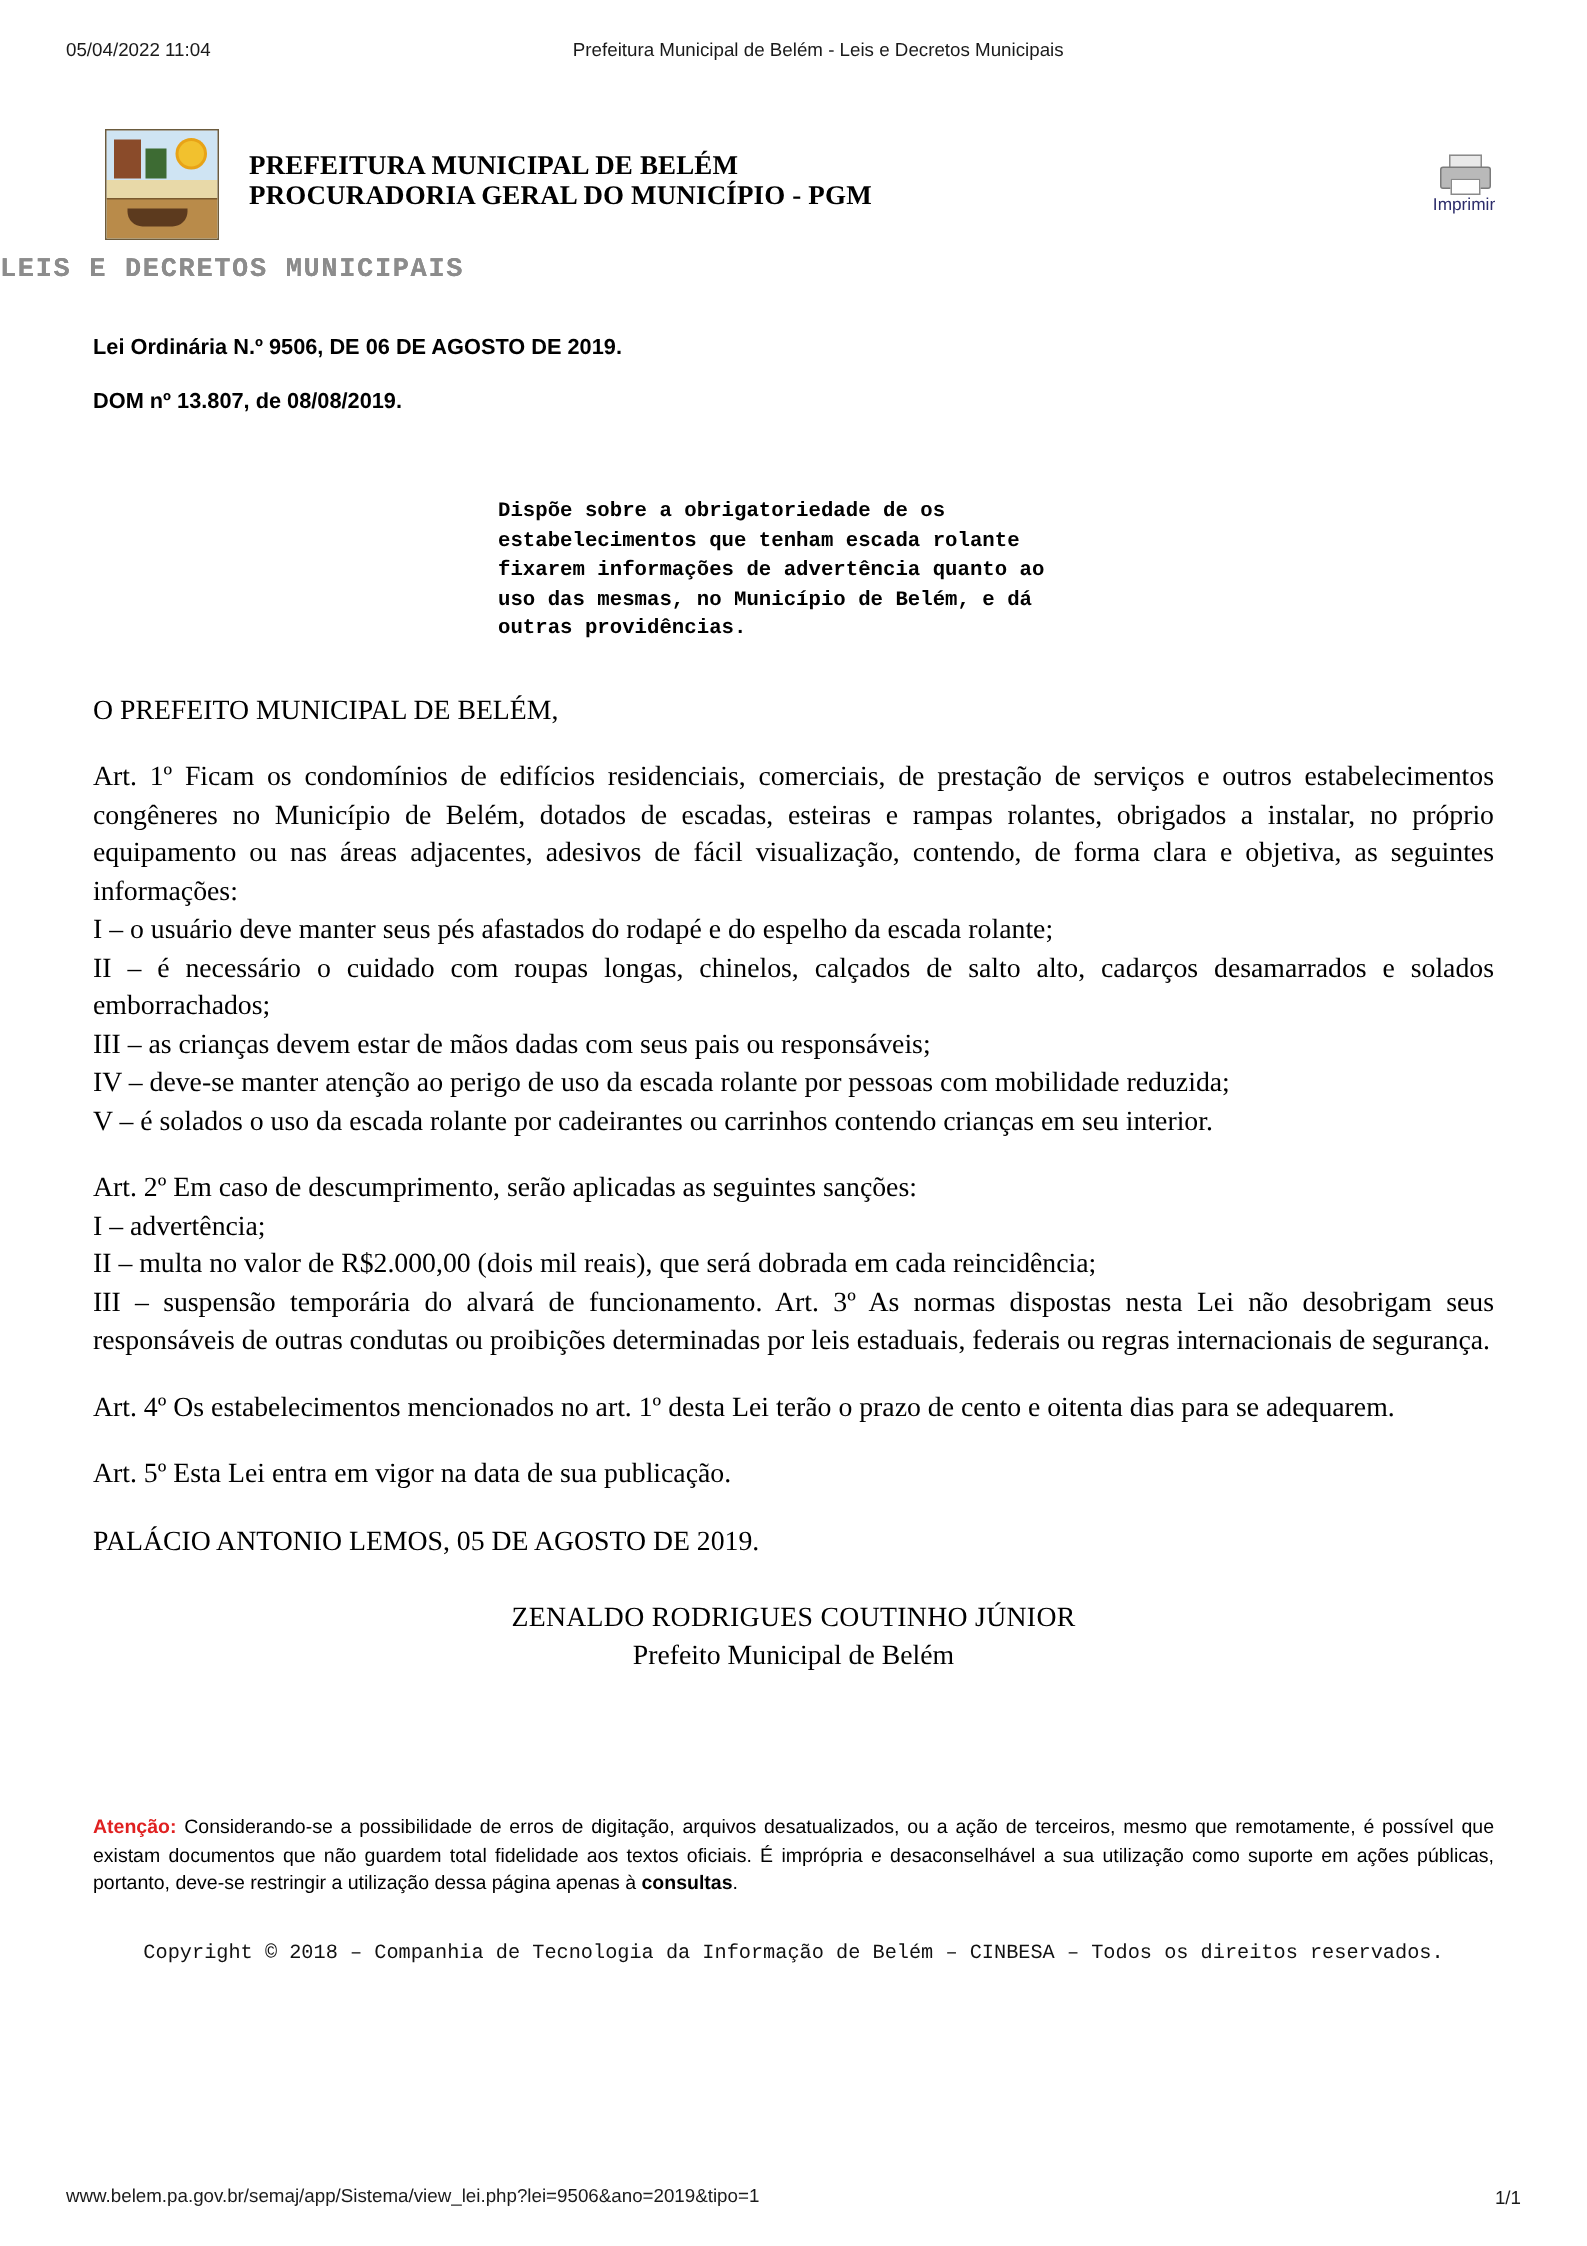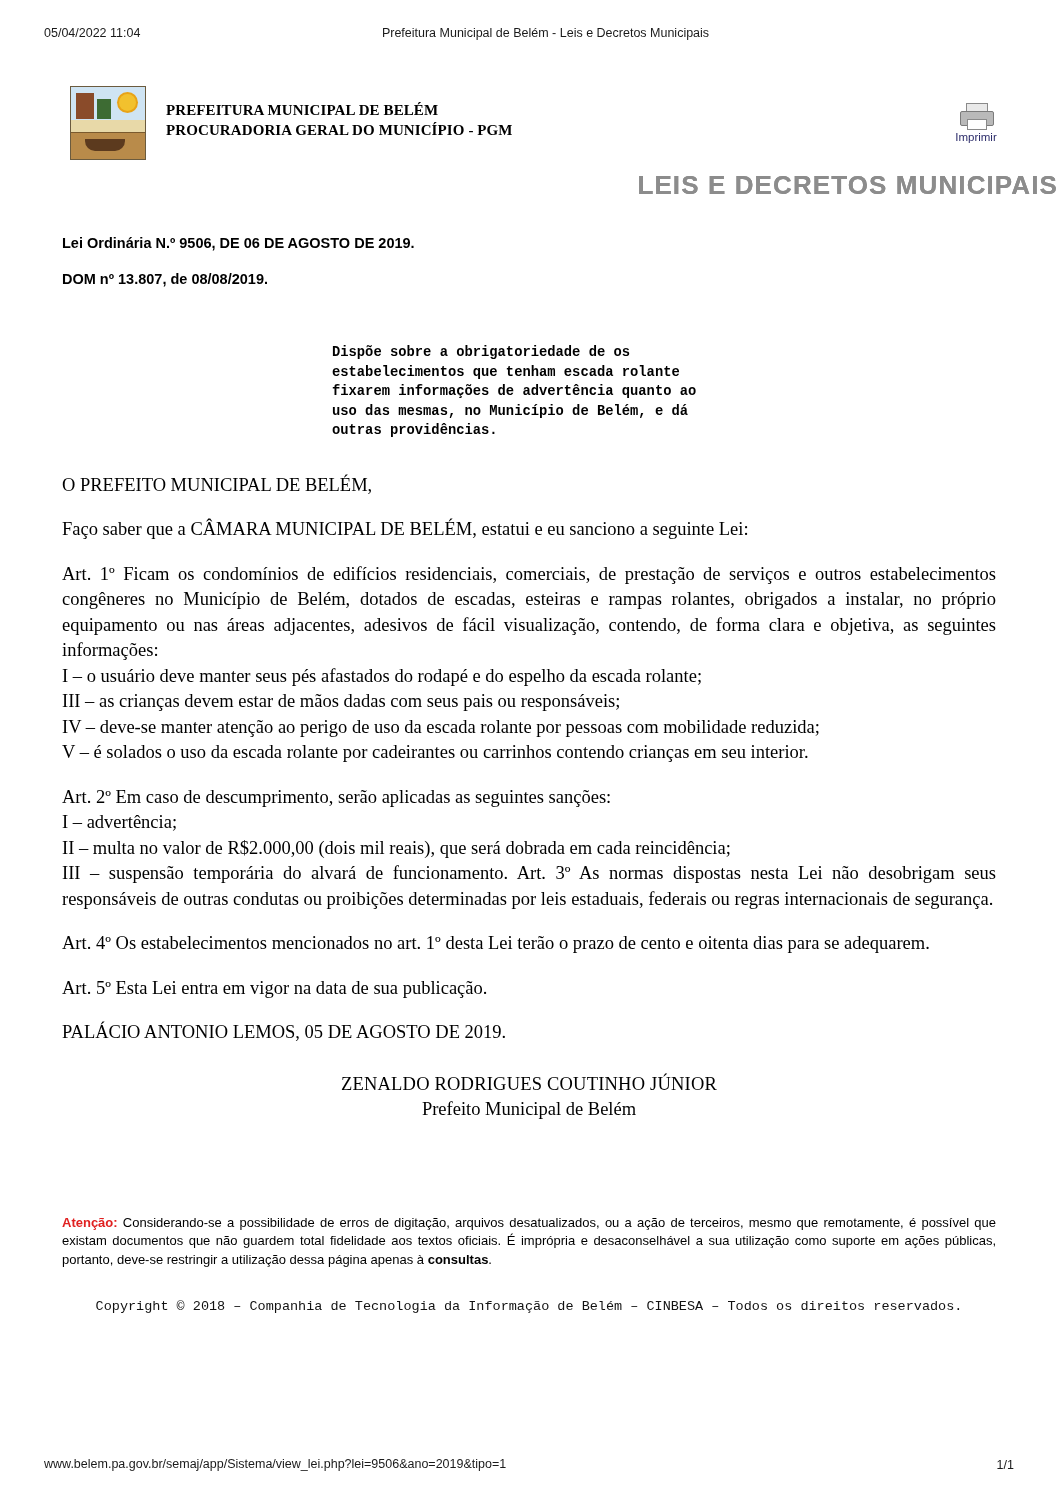--- a/index.html
+++ b/index.html
@@ -128,21 +128,21 @@
     height: 12px;
     background: #5c3a1e;
     border-radius: 0 0 10px 10px;
   }
   .masthead-text {
     position: absolute;
     left: 166px;
     top: 30px;
     font-family: "Liberation Serif", serif;
     font-weight: bold;
-    font-size: 15px;
+    font-size: 18px;
     line-height: 20px;
     letter-spacing: 0.1px;
   }
 
   
   .print-btn {
     position: absolute;
     right: 52px;
     top: 32px;
     width: 60px;
@@ -185,24 +185,24 @@
   }
   .print-btn .plabel {
     font-family: "Liberation Sans", sans-serif;
     font-size: 11.5px;
     color: #2d2d6b;
   }
 
   
   .doc-title {
     margin-top: 14px;
-    text-align: right;
-    font-family: Liberation Sans, sans-serif;
-    font-weight: bold;
-    font-size: 26px;
+    text-align: left;
+    font-family: Liberation Mono, monospace;
+    font-weight: bold;
+    font-size: 18px;
     letter-spacing: 1.1px;
     color: #8c8c8c;
     text-shadow: 0 0 0 #8c8c8c;
   }
 
   
   .meta {
     margin: 34px 0 0 62px;
     font-family: "Liberation Sans", sans-serif;
     font-weight: bold;
@@ -315,25 +315,25 @@
 
   <div class="meta">
     <div>Lei Ordinária N.º 9506,    DE 06 DE AGOSTO DE 2019.</div>
     <div class="line2">DOM nº 13.807, de 08/08/2019.</div>
   </div>
 
   <div class="ementa">Dispõe sobre a obrigatoriedade de os estabelecimentos que tenham escada rolante fixarem informações de advertência quanto ao uso das mesmas, no Município de Belém, e dá outras providências.</div>
 
   <div class="body-text">
     <p>O PREFEITO MUNICIPAL DE BELÉM,</p>
-    <p>Faço saber que a CÂMARA MUNICIPAL DE BELÉM, estatui e eu sanciono a seguinte Lei:</p>
 
     <div class="block">
       <div>Art. 1º Ficam os condomínios de edifícios residenciais, comerciais, de prestação de serviços e outros estabelecimentos congêneres no Município de Belém, dotados de escadas, esteiras e rampas rolantes, obrigados a instalar, no próprio equipamento ou nas áreas adjacentes, adesivos de fácil visualização, contendo, de forma clara e objetiva, as seguintes informações:</div>
       <div>I – o usuário deve manter seus pés afastados do rodapé e do espelho da escada rolante;</div>
+      <div>II – é necessário o cuidado com roupas longas, chinelos, calçados de salto alto, cadarços desamarrados e solados emborrachados;</div>
       <div>III – as crianças devem estar de mãos dadas com seus pais ou responsáveis;</div>
       <div>IV – deve-se manter atenção ao perigo de uso da escada rolante por pessoas com mobilidade reduzida;</div>
       <div>V – é solados o uso da escada rolante por cadeirantes ou carrinhos contendo crianças em seu interior.</div>
     </div>
 
     <div class="block">
       <div>Art. 2º Em caso de descumprimento, serão aplicadas as seguintes sanções:</div>
       <div>I – advertência;</div>
       <div>II – multa no valor de R$2.000,00 (dois mil reais), que será dobrada em cada reincidência;</div>
       <div>III – suspensão temporária do alvará de funcionamento. Art. 3º As normas dispostas nesta Lei não desobrigam seus responsáveis de outras condutas ou proibições determinadas por leis estaduais, federais ou regras internacionais de segurança.</div>

